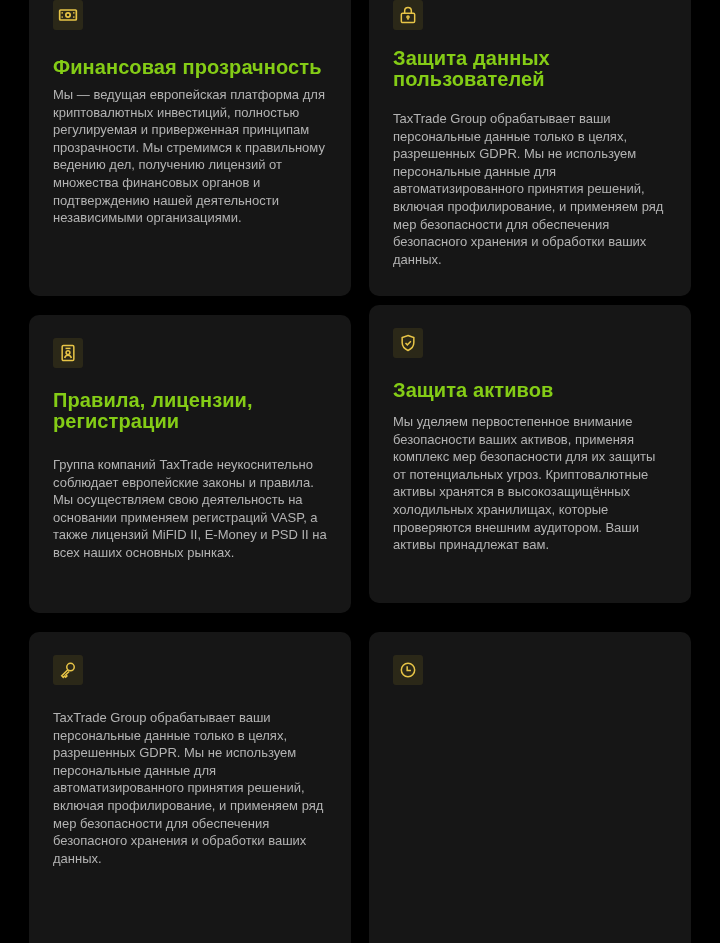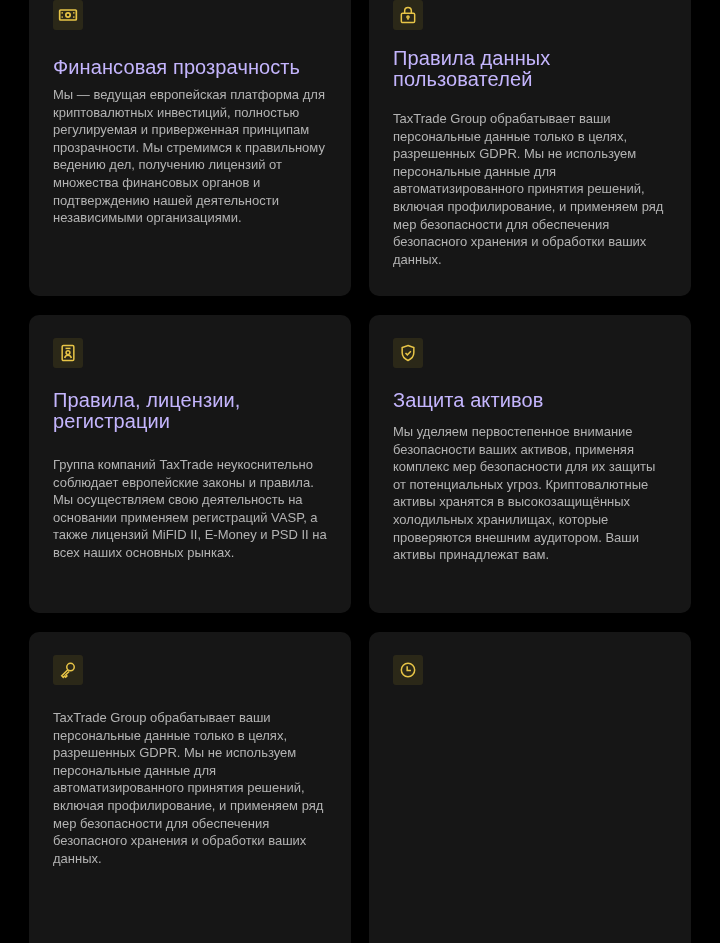--- a/index.html
+++ b/index.html
@@ -35,36 +35,36 @@
       align-items: center;
       justify-content: center;
     }
     .icon-tile svg {
       width: 20px;
       height: 20px;
       display: block;
     }
     .card-title {
       margin: 22px 0 0 0;
-      color: #c4b5fd;
-      font-weight: normal;
+      color: #84cc16;
+      font-weight: bold;
       font-size: 20px;
       line-height: 21px;
       letter-spacing: 0.1px;
     }
     .card-text {
       margin: 0;
       color: #b3b3b3;
       font-size: 13px;
       line-height: 17.6px;
     }
     .c1 { left: 29px;  top: -23px; height: 319px; }
     .c2 { left: 369px; top: -23px; height: 319px; }
     .c3 { left: 29px;  top: 315px; height: 298px; }
-    .c4 { left: 369px; top: 315px; height: 298px; }
+    .c4 { left: 369px; top: 305px; height: 298px; }
     .c5 { left: 29px;  top: 632px; height: 340px; }
     .c6 { left: 369px; top: 632px; height: 340px; }
   </style>
 </head>
 <body>
 
 <div class="viewport">
 
   <div class="card c1">
     <div class="icon-tile">
@@ -80,21 +80,21 @@
 
   <div class="card c2">
     <div class="icon-tile">
       <svg viewBox="0 0 24 24" fill="none" stroke="#e8c547" stroke-width="1.8">
         <rect x="4" y="10" width="16" height="11" rx="1.5"></rect>
         <path d="M8 10V7a4 4 0 0 1 8 0v3"></path>
         <circle cx="12" cy="14.5" r="1.3"></circle>
         <path d="M12 15.8v2"></path>
       </svg>
     </div>
-    <h3 class="card-title" style="margin-top:18px">Правила данных пользователей</h3>
+    <h3 class="card-title" style="margin-top:18px">Защита данных пользователей</h3>
     <p class="card-text" style="margin-top:20px">TaxTrade Group обрабатывает ваши персональные данные только в целях, разрешенных GDPR. Мы не используем персональные данные для автоматизированного принятия решений, включая профилирование, и применяем ряд мер безопасности для обеспечения безопасного хранения и обработки ваших данных.</p>
   </div>
 
   <div class="card c3">
     <div class="icon-tile">
       <svg viewBox="0 0 24 24" fill="none" stroke="#e8c547" stroke-width="1.8">
         <rect x="5" y="3" width="14" height="18" rx="1.5"></rect>
         <path d="M9 6.5h6"></path>
         <circle cx="12" cy="11.5" r="2.3"></circle>
         <path d="M8 18c0.6-2.2 2.1-3.3 4-3.3s3.4 1.1 4 3.3"></path>

